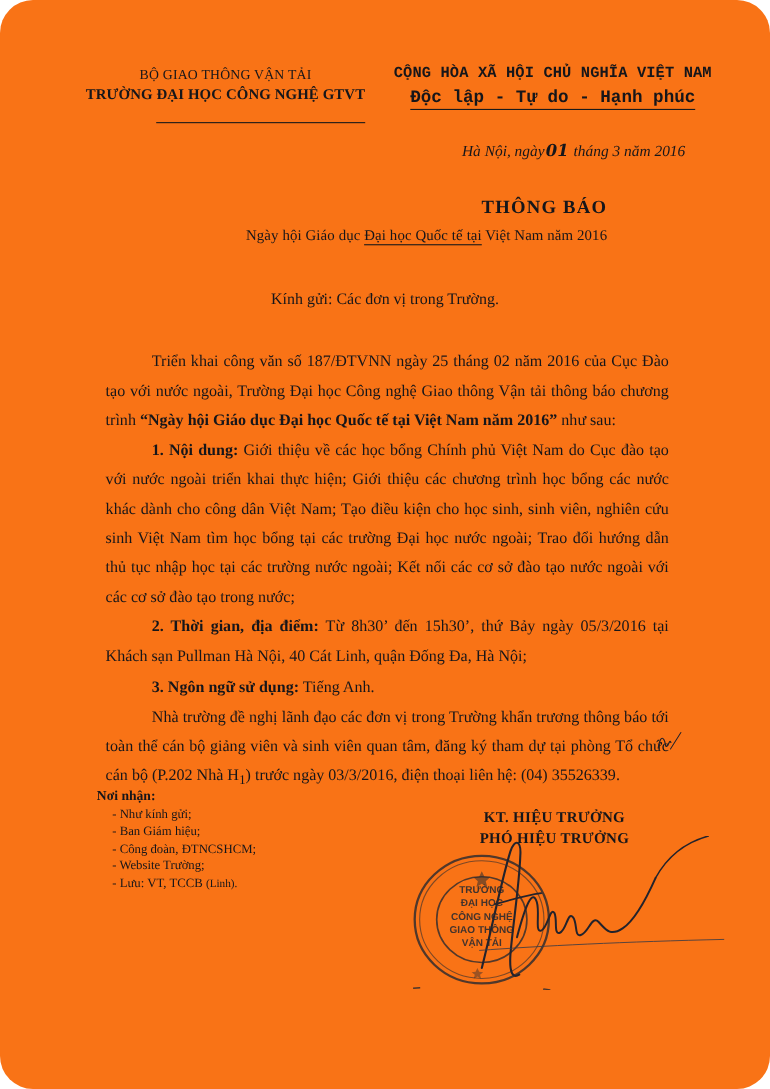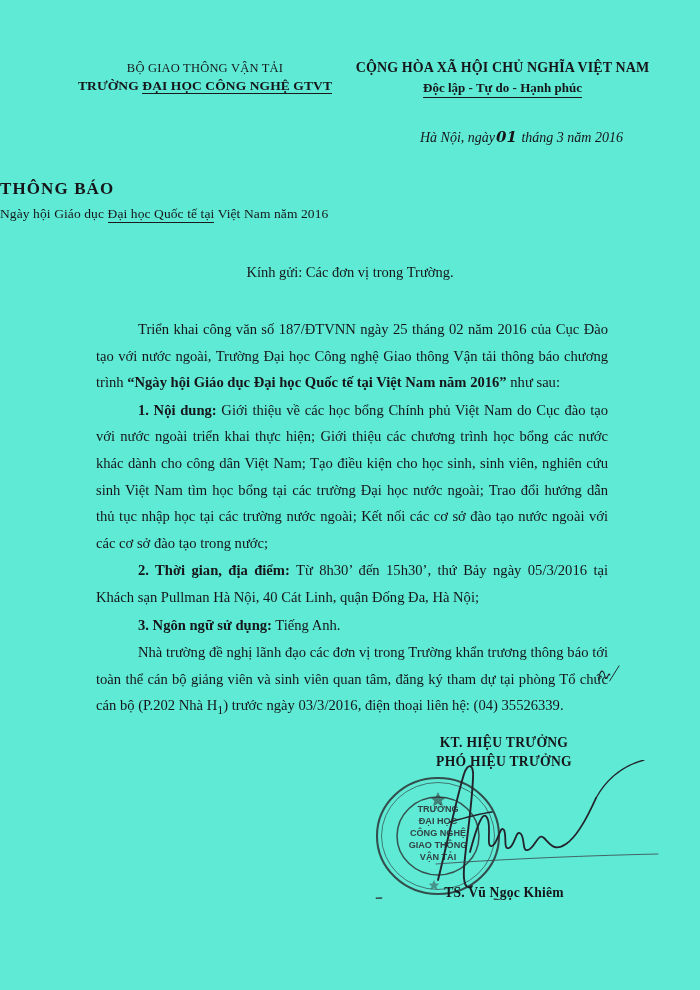--- a/index.html
+++ b/index.html
@@ -4,69 +4,71 @@
 <style>
   html, body {
     margin: 0;
     padding: 0;
     background: #ffffff;
   }
   .page {
     position: relative;
     width: 700px;
     height: 990px;
-    background: #5eead4;
+    background: #f97316;
     font-family: "Liberation Serif", "DejaVu Serif", serif;
     color: #16161a;
     overflow: hidden;
+    border-radius: 30px;
   }
 
   
   .header {
     position: absolute;
     top: 58px;
     left: 60px;
     right: 45px;
     display: flex;
     align-items: flex-start;
   }
   .hdr-left {
     width: 290px;
     text-align: center;
     padding-top: 2px;
   }
   .hdr-right {
     flex: 1;
     text-align: center;
+    font-family: Liberation Mono, monospace;
   }
   .org-ministry {
     font-size: 12.5px;
     font-weight: normal;
     letter-spacing: .2px;
     line-height: 1.35;
   }
   .org-school {
     font-size: 13.5px;
     font-weight: bold;
     letter-spacing: .1px;
     line-height: 1.35;
     white-space: nowrap;
   }
   .org-school .ul {
     border-bottom: 1.4px solid #1a1a1a;
-    padding-bottom: 0;
+    padding-bottom: 18px;
   }
   .nation {
     font-size: 14px;
     font-weight: bold;
     letter-spacing: .1px;
     line-height: 1.4;
   }
   .motto {
-    font-size: 13px;
+    font-size: 16px;
     font-weight: bold;
     margin-top: 2px;
     display: inline-block;
     border-bottom: 1.4px solid #1a1a1a;
     padding-bottom: 1px;
   }
 
   
   .numline {
     position: absolute;
@@ -98,21 +100,21 @@
     font-size: 15px;
     padding: 0 1px;
   }
 
   
   .title-block {
     position: absolute;
     top: 179px;
     left: 0;
     width: 552px;
-    text-align: left;
+    text-align: right;
   }
   .doc-title {
     font-size: 17px;
     font-weight: bold;
     letter-spacing: 1.1px;
   }
   .doc-subtitle {
     font-size: 13.5px;
     font-weight: normal;
     margin-top: 7px;
@@ -263,20 +265,30 @@
     <p><span>Nhà trường đề nghị lãnh đạo các đơn vị trong Trường khẩn trương thông báo tới toàn thể cán bộ giảng viên và sinh viên quan tâm, đăng ký tham dự tại phòng Tổ chức cán bộ (P.202 Nhà H</span><sub>1</sub><span>) trước ngày 03/3/2016, điện thoại liên hệ: (04) 35526339.</span></p>
   </div>
 
   <div class="ink-initial">
     <svg width="26" height="16" viewBox="0 0 26 16">
       <path d="M2 13 C4 6, 6 2, 8 6 C9.5 9, 8 13, 10 12 C12 11, 13 6, 14 9" fill="none" stroke="#20202a" stroke-width="1.1" stroke-linecap="round"></path>
       <path d="M13 15 L24 1" fill="none" stroke="#20202a" stroke-width="0.9" stroke-linecap="round"></path>
     </svg>
   </div>
 
+  <div class="recipients">
+    <div class="rec-title">Nơi nhận:</div>
+    <ul>
+      <li>- Như kính gửi;</li>
+      <li>- Ban Giám hiệu;</li>
+      <li>- Công đoàn, ĐTNCSHCM;</li>
+      <li>- Website Trường;</li>
+      <li><span>- Lưu: VT, TCCB</span> <span class="rec-note">(Linh).</span></li>
+    </ul>
+  </div>
 
   <div class="signblock">
     <div class="sign-role">KT. HIỆU TRƯỞNG</div>
     <div class="sign-role">PHÓ HIỆU TRƯỞNG</div>
   </div>
 
   <div class="stamp">
     <svg width="132" height="128" viewBox="0 0 132 128">
       <defs>
         <path id="ringpath" d="M 66 122 m 0 -56 a 56 56 0 1 1 -0.1 0"></path>
@@ -302,15 +314,14 @@
   <div class="signature">
     <svg width="230" height="140" viewBox="0 0 230 140">
       <path d="M8 120 C18 80, 26 40, 34 14 C38 2, 44 4, 43 18 C42 46, 36 82, 34 108 C33 124, 36 130, 42 126" fill="none" stroke="#23232c" stroke-width="1.9" stroke-linecap="round"></path>
       <path d="M20 62 C34 58, 48 54, 62 52" fill="none" stroke="#23232c" stroke-width="1.6" stroke-linecap="round"></path>
       <path d="M40 92 C48 62, 54 48, 58 60 C61 70, 56 88, 62 86 C68 84, 70 64, 74 70 C77 76, 73 90, 79 88 C85 86, 86 68, 91 74 C95 79, 92 92, 98 90 C105 88, 108 72, 114 78 C120 84, 124 92, 136 84 C148 76, 158 56, 166 38" fill="none" stroke="#23232c" stroke-width="1.8" stroke-linecap="round"></path>
       <path d="M166 38 C176 20, 192 6, 214 0" fill="none" stroke="#23232c" stroke-width="1.3" stroke-linecap="round"></path>
       <path d="M6 104 C60 100, 140 96, 228 94" fill="none" stroke="#3a3a44" stroke-width="0.9" stroke-linecap="round" opacity="0.85"></path>
     </svg>
   </div>
 
-  <div class="signer-name">TS. Vũ Ngọc Khiêm</div>
 
 </div>
 
 </body></html>

